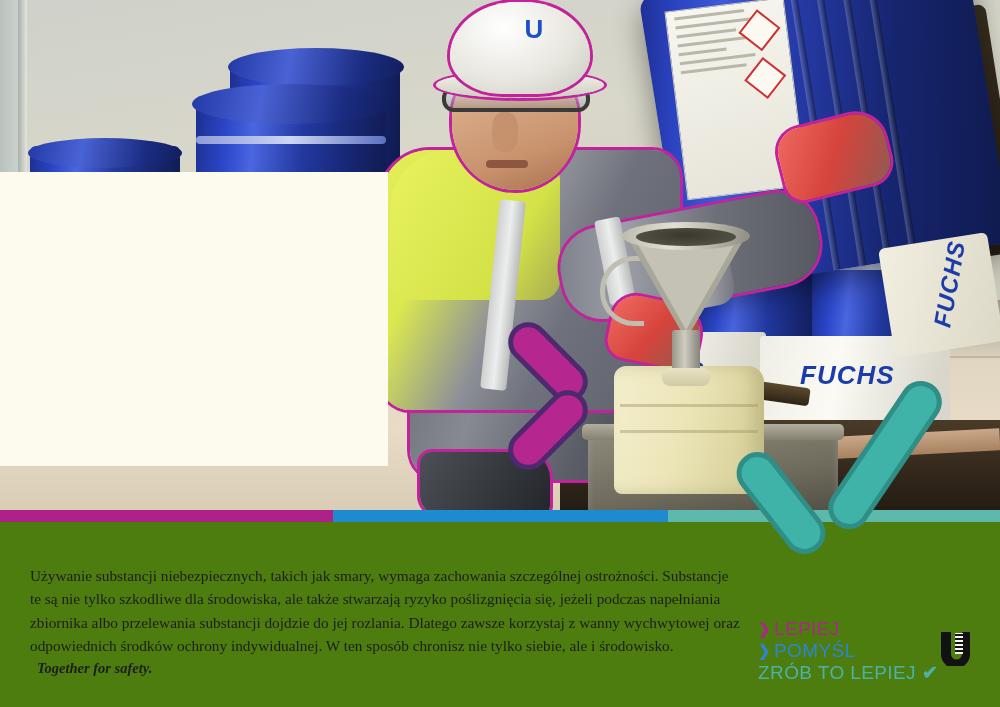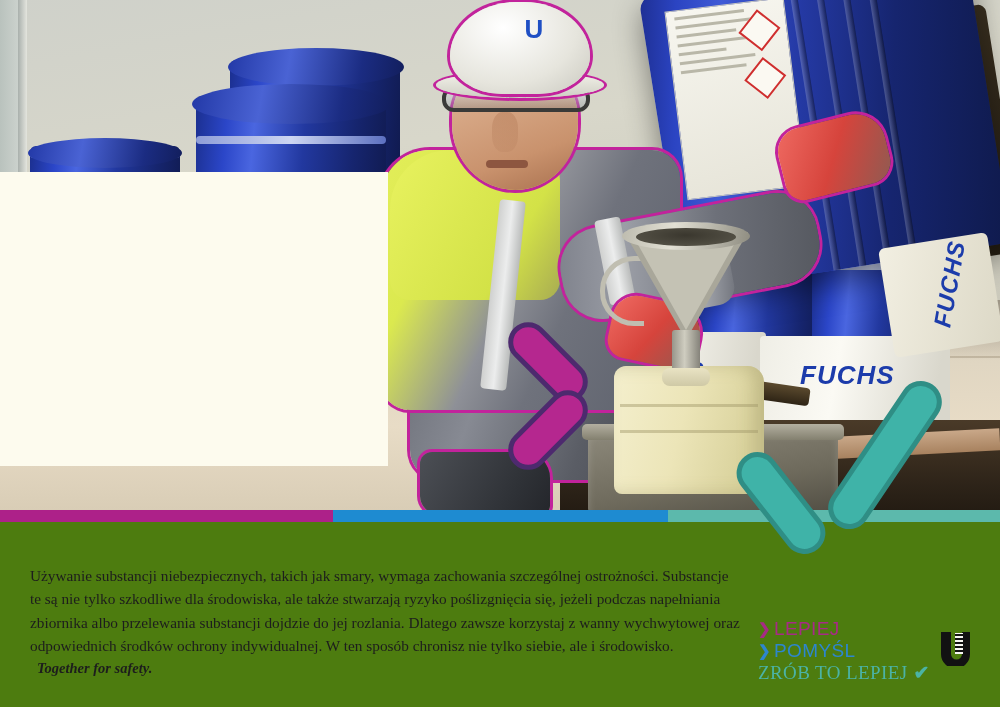--- a/index.html
+++ b/index.html
@@ -356,21 +356,21 @@
     position:absolute; left:758px; top:618px;
     z-index:8;
     font-size:19px; line-height:1.16;
     letter-spacing:.4px;
   }
   .sl-row { display:flex; align-items:center; white-space:nowrap; }
   .sl-chev { font-size:15px; font-weight:700; margin-right:3px; }
   .sl-check { font-size:19px; font-weight:700; margin-left:6px; }
   .l1 { color:#a72a86; }
   .l2 { color:#2d86cf; }
-  .l3 { color:#4bb3a5;font-family:Liberation Serif, serif; }
+  .l3 { color:#4bb3a5; }
 
   
   .ulogo {
     position:absolute; left:938px; top:630px; width:34px; height:36px;
     z-index:8;
   }
 </style>
 </head>
 <body>
 

